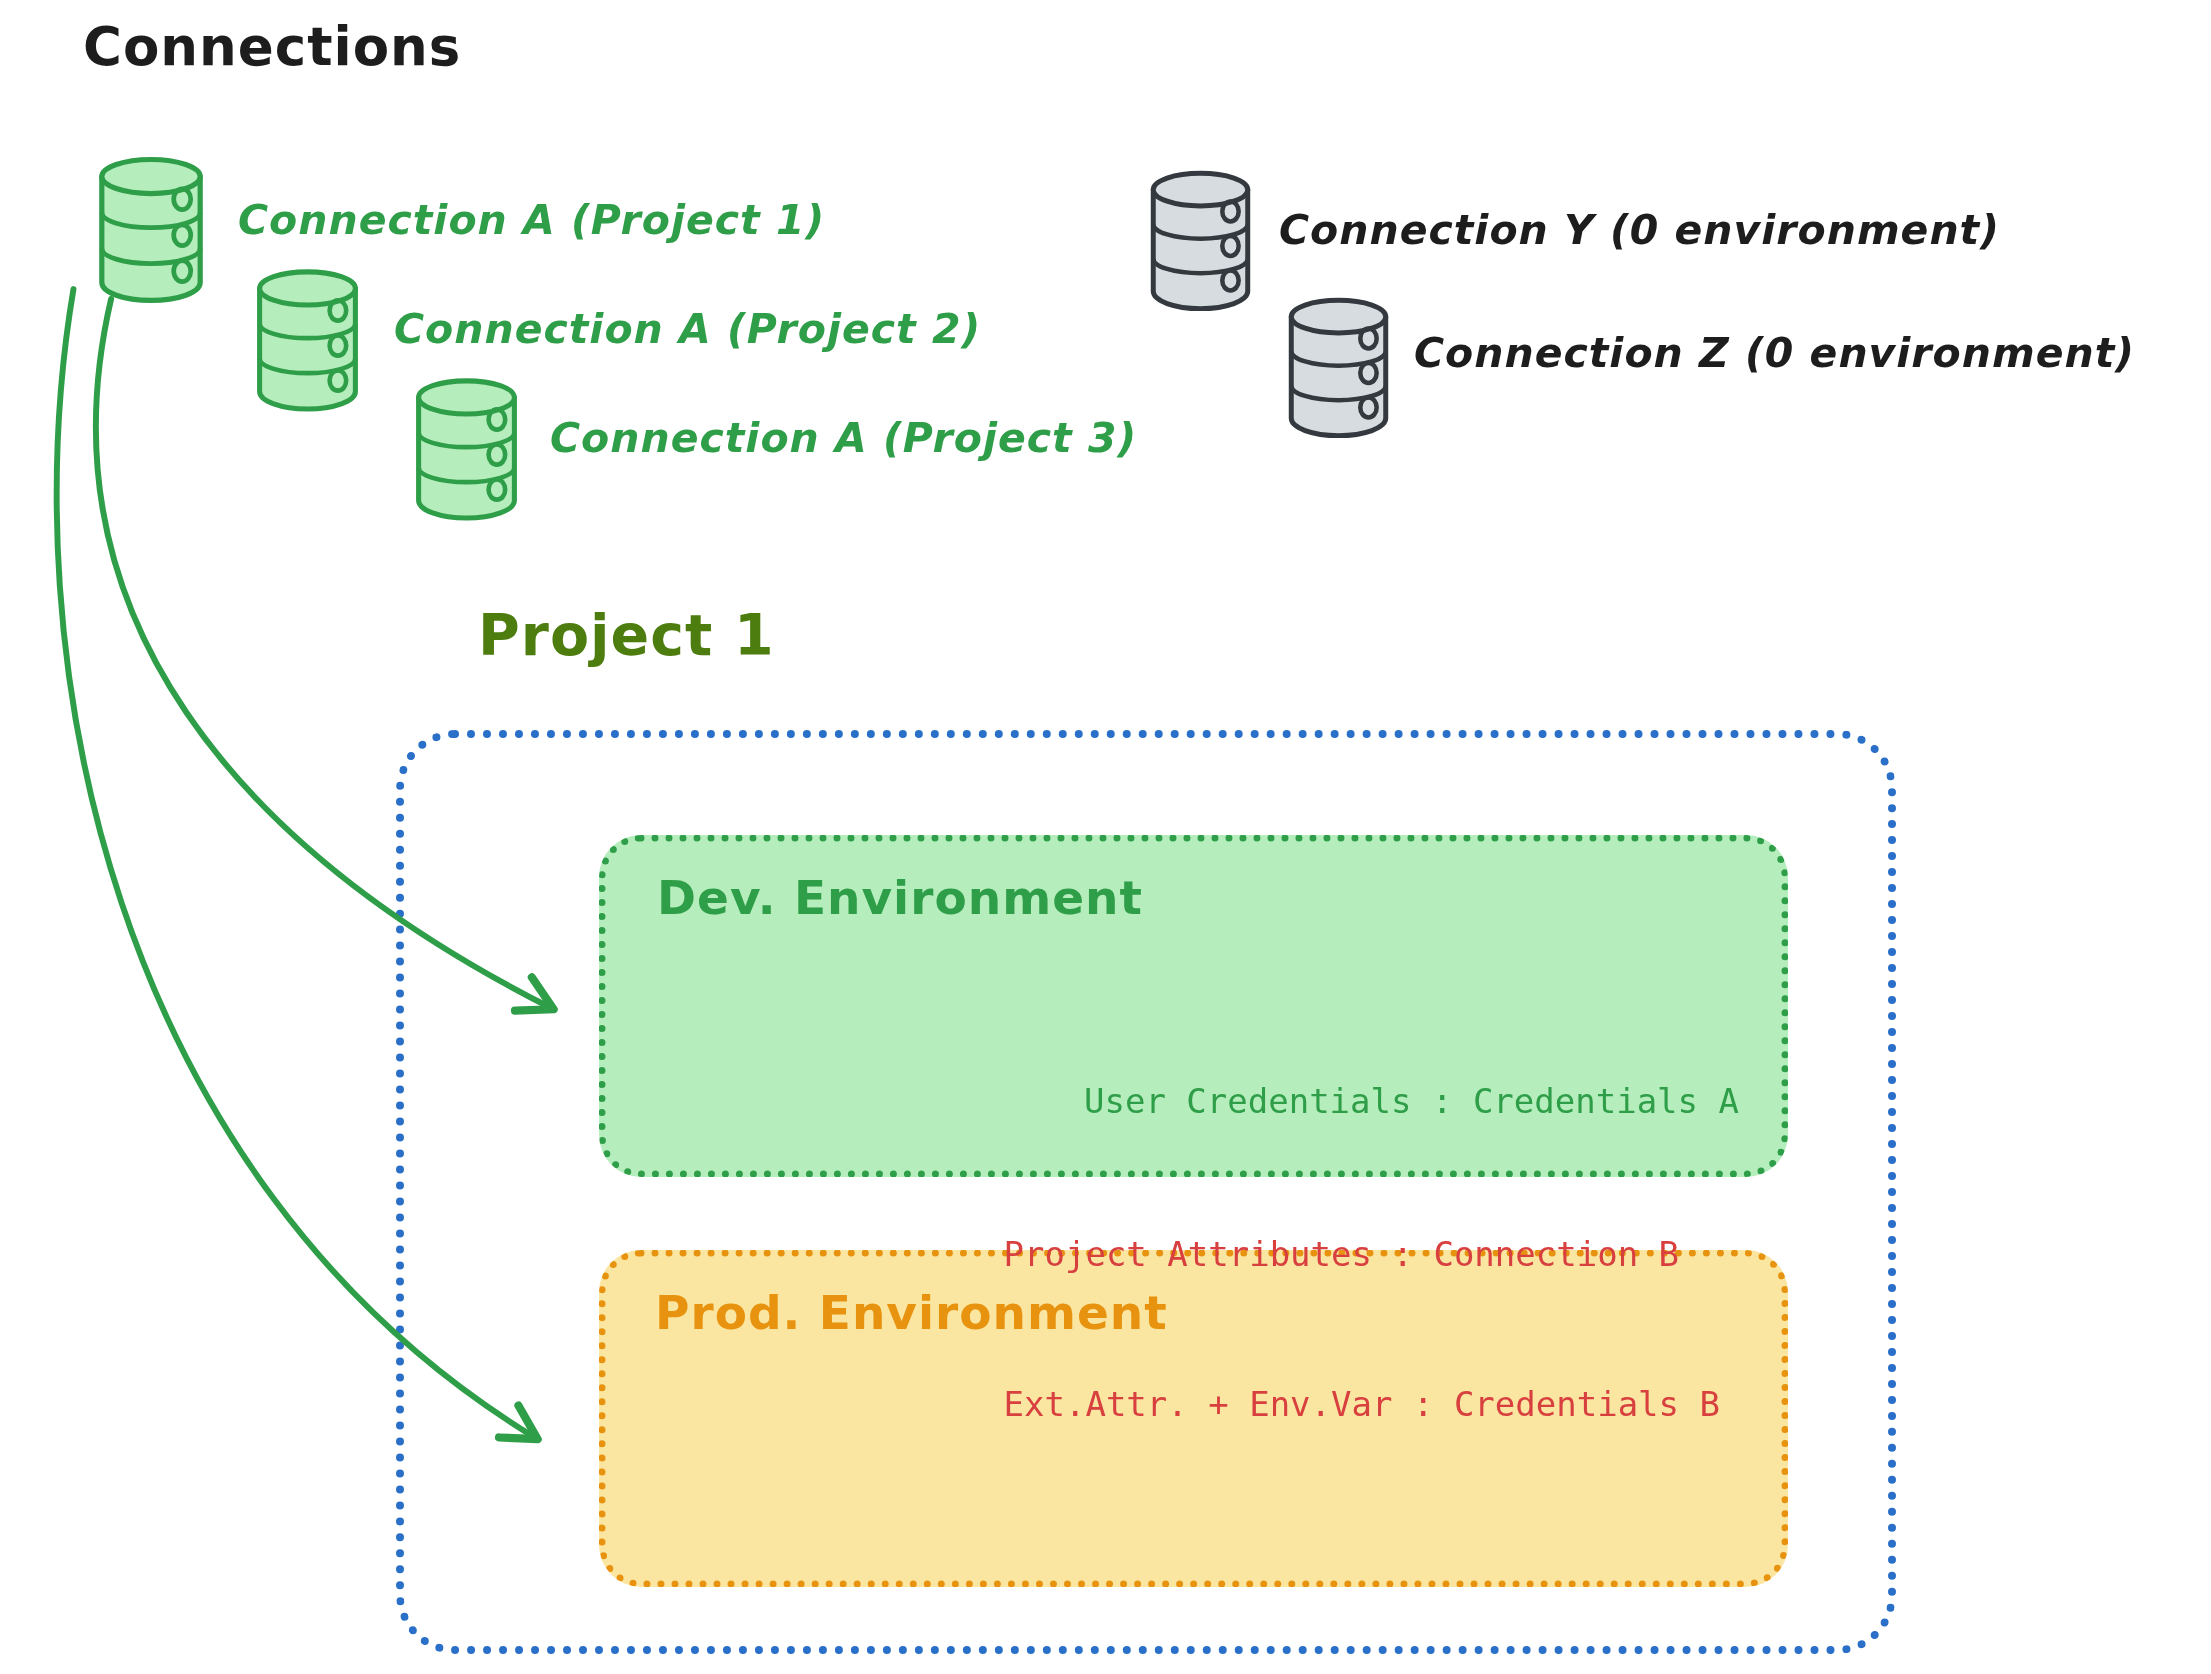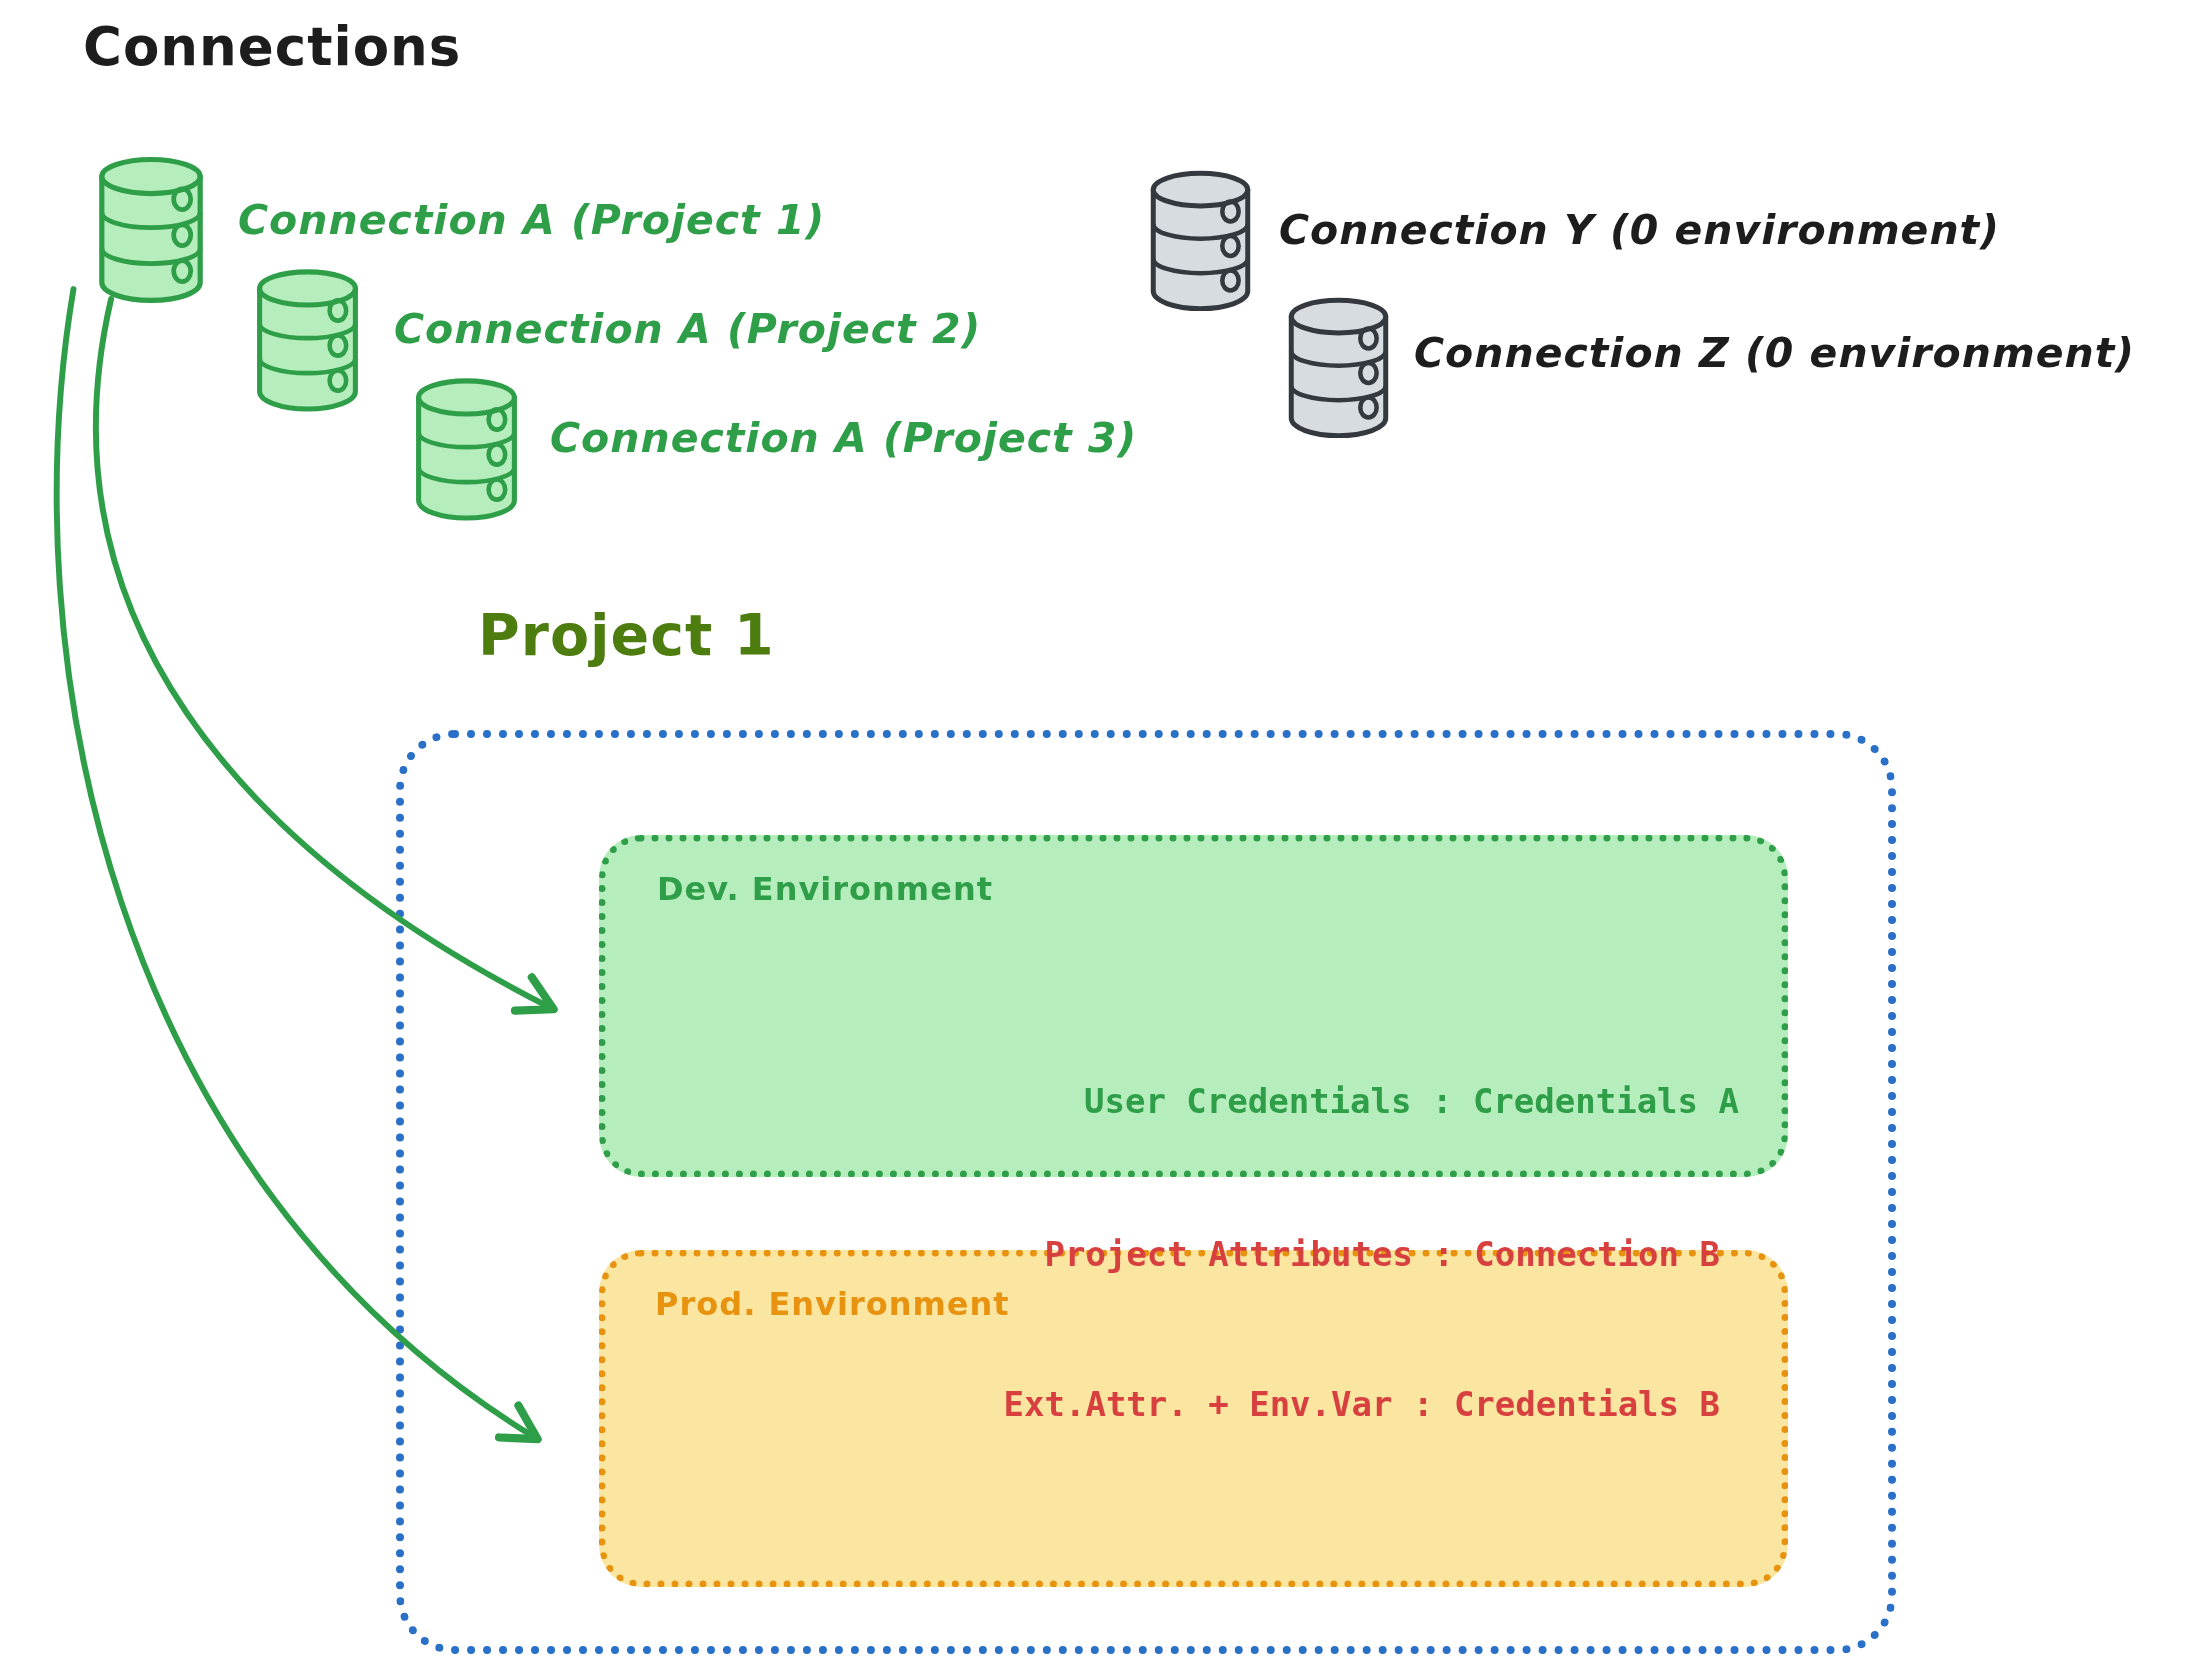--- a/index.html
+++ b/index.html
@@ -42,29 +42,28 @@
   .env-dev{
     top:835px; height:342px;
     background:#b6edbd;
     border:7px dotted #2f9e48;
   }
   .env-prod{
     top:1250px; height:337px;
     background:#fbe6a1;
     border:7px dotted #e8930f;
   }
-  .env-title{font-size:32px; white-space:nowrap;}
+  .env-title{font-size:47px; white-space:nowrap;}
   .env-title.green{color:#2f9e48; left:51px; top:28px; position:absolute;}
   .env-title.orange{color:#e8930f; left:49px; top:28px; position:absolute;}
   .mono-lines{
     position:absolute;
     font-family:"DejaVu Sans Mono", monospace;
-    font-weight:bold;
+    font-weight:normal;
     font-size:34px;
-    text-align:right;
     line-height:50px;
     white-space:pre;
   }
   .mono-green{color:#2f9e48; right:42px; bottom:44px;}
   .mono-red{color:#d84040; right:61px; bottom:51px;}
   .dbicon{display:block;}
   svg.overlay{
     position:absolute; left:0; top:0;
     width:2212px; height:1674px;
     pointer-events:none;

